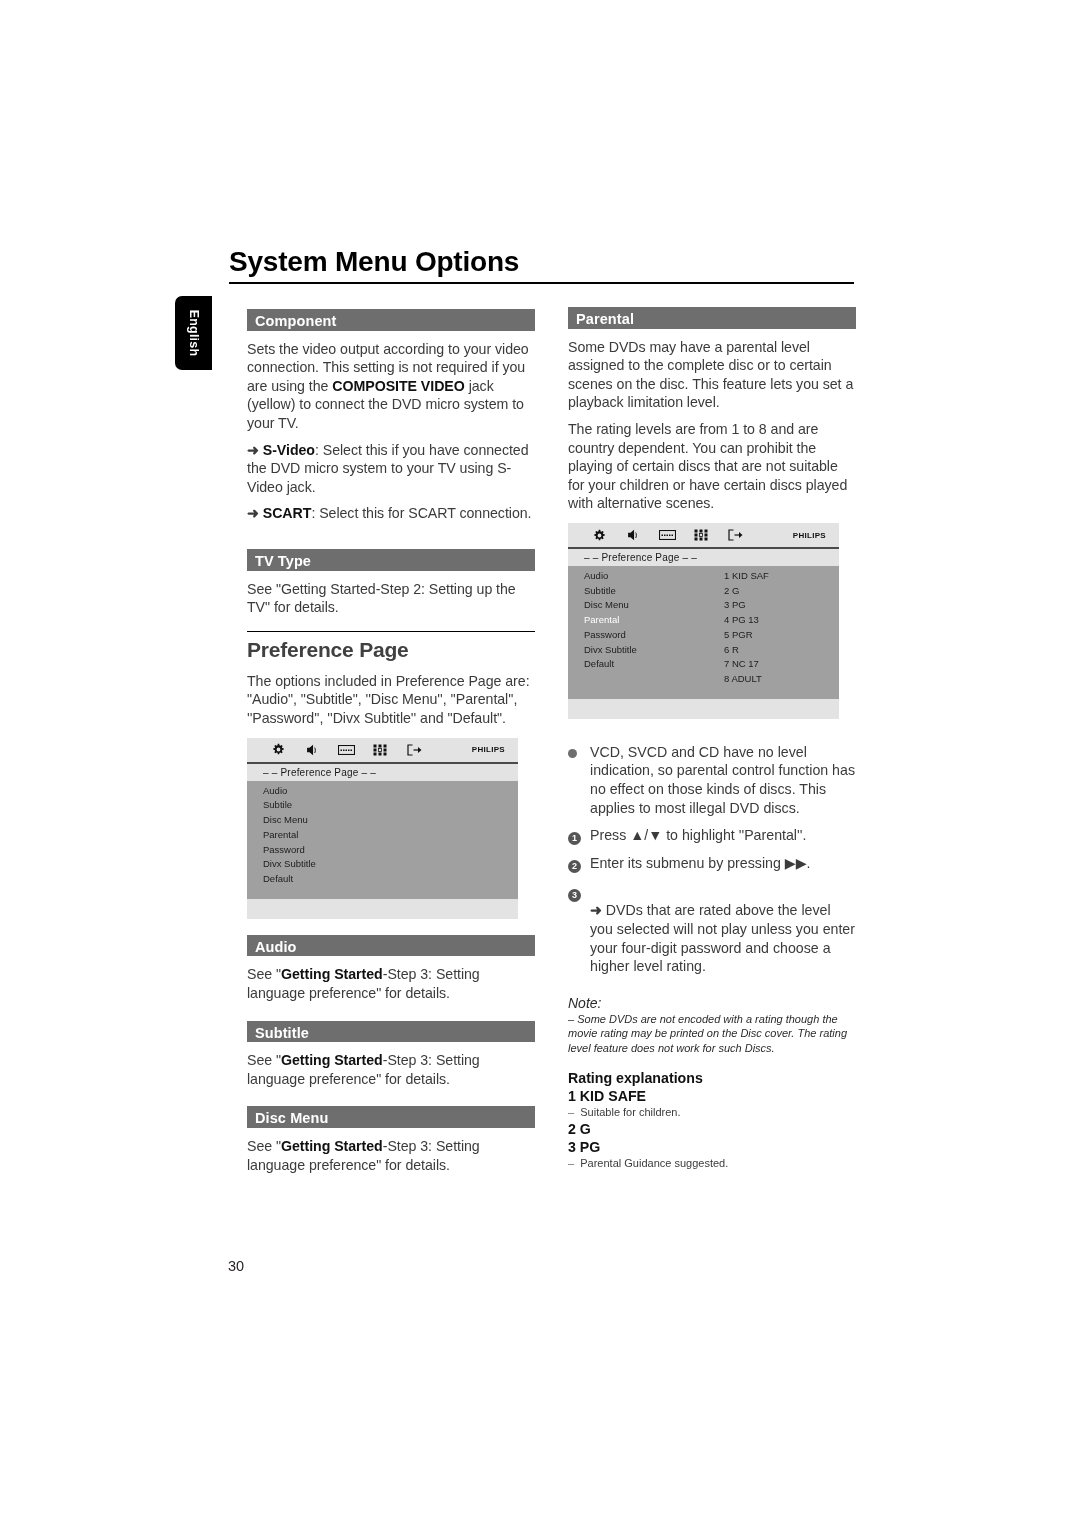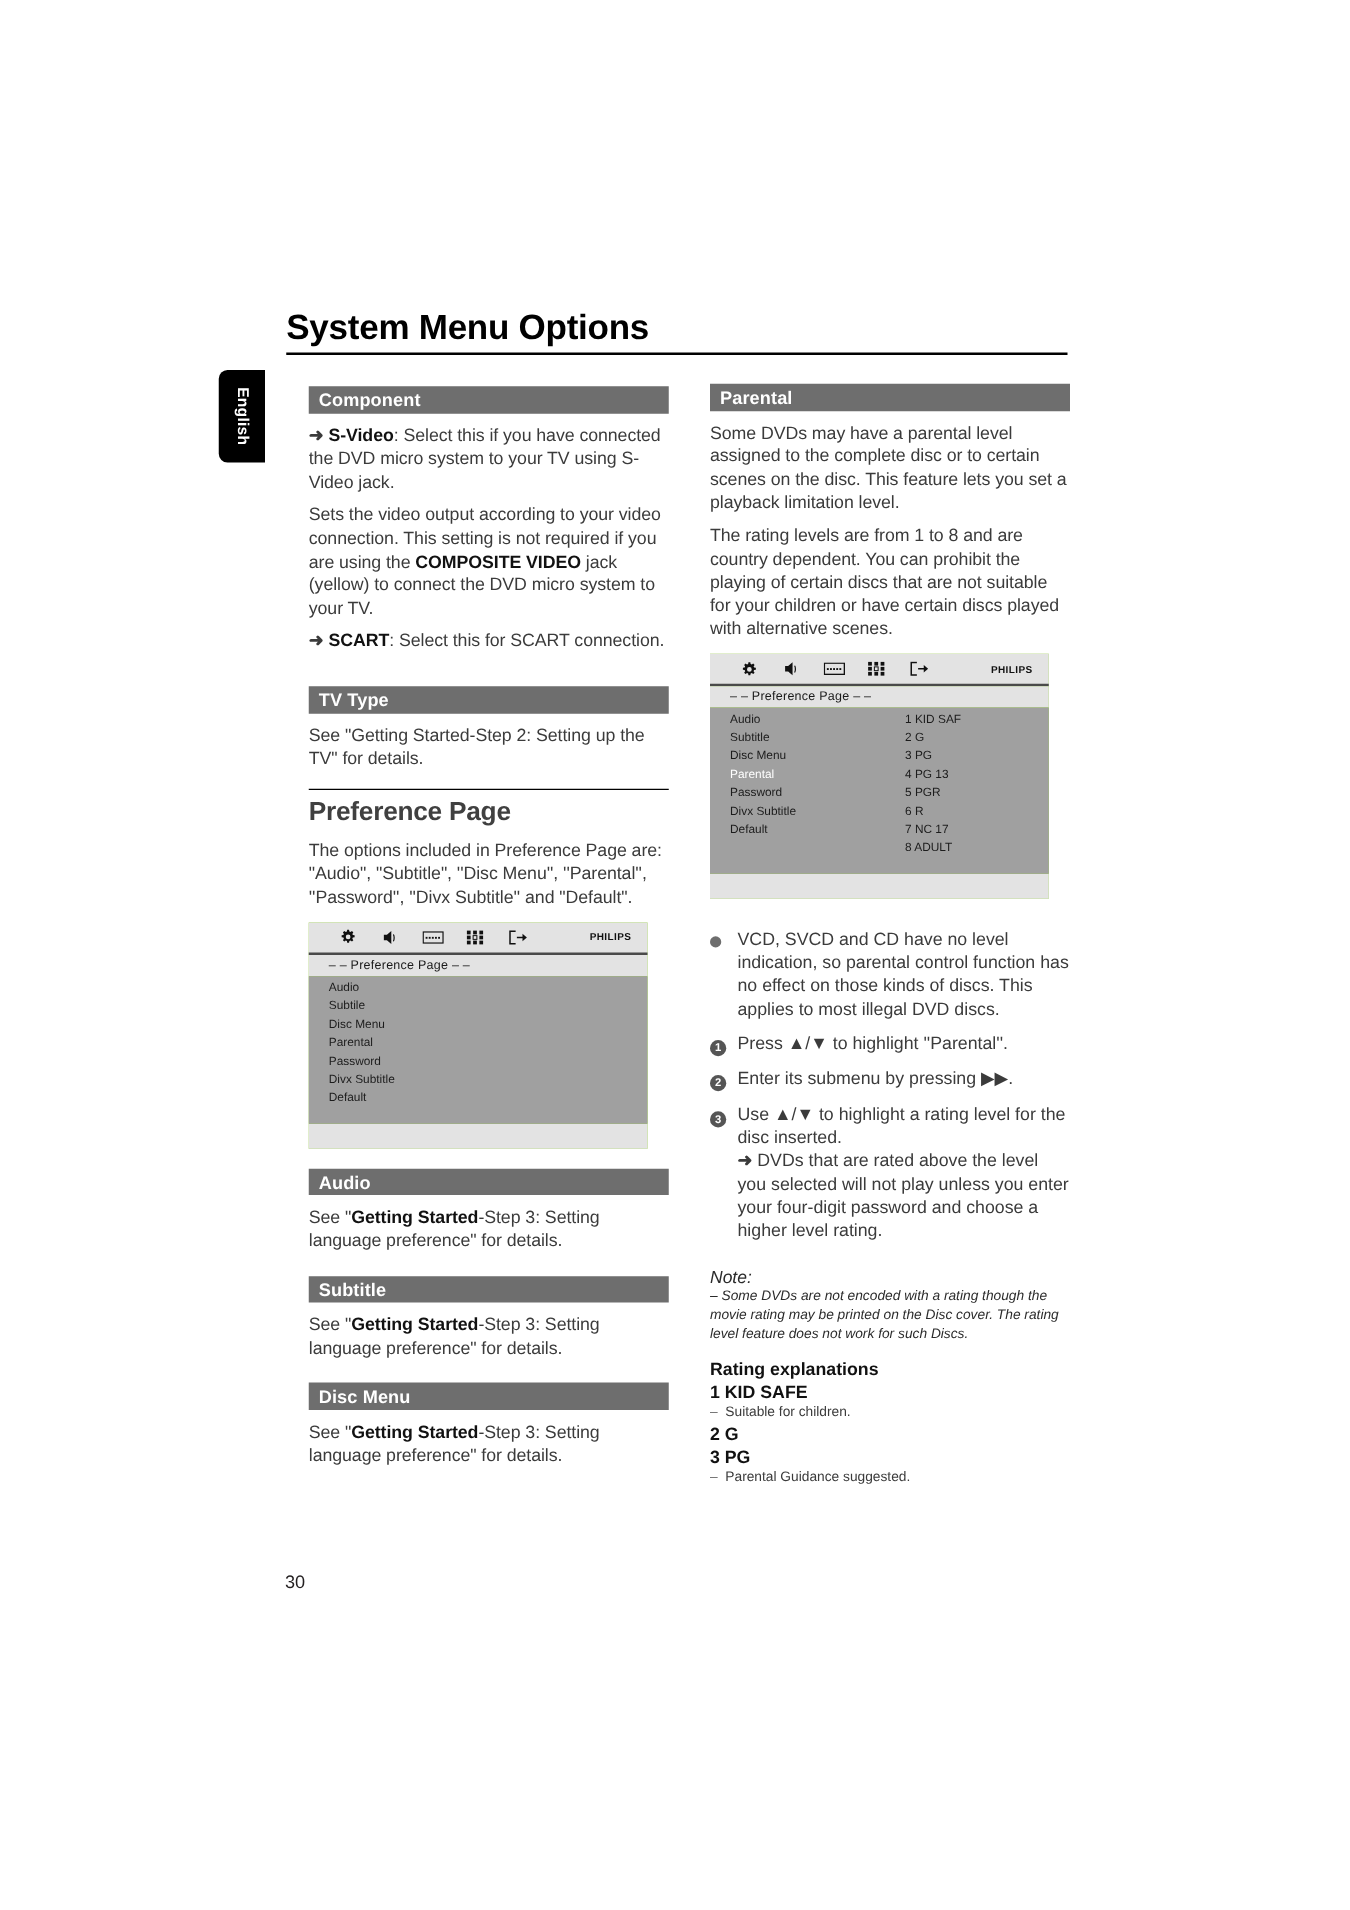--- a/index.html
+++ b/index.html
@@ -110,21 +110,21 @@
     font-weight: bold;
     color: #404040;
     margin: 0 0 10px 0;
     letter-spacing: -0.2px;
   }
   .arrow { font-weight: bold; }
 
   
   .osd {
     width: 271px;
-    background: #84cc16;
+    background: #ec4899;
     margin: 10px 0 6px 0;
     border: 0;
     font-family: "Liberation Sans", sans-serif;
   }
   .osd-right { width: 271px; }
   .osd-iconbar {
     height: 26px;
     display: flex;
     align-items: center;
     padding: 0 10px 0 14px;
@@ -269,22 +269,22 @@
     <div class="title-rule"></div>
   </div>
 
   <div class="lang-tab">
     <span>English</span>
   </div>
 
   <div class="col col-left">
 
     <div class="sec-head">Component</div>
+    <p class="body"><span>Sets the video output according to your video connection. This setting is not required if you are using the </span><b>COMPOSITE VIDEO</b><span> jack (yellow) to connect the DVD micro system to your TV.</span></p>
     <p class="body"><span class="arrow">➜</span> <b>S-Video</b><span>: Select this if you have connected the DVD micro system to your TV using S-Video jack.</span></p>
-    <p class="body"><span>Sets the video output according to your video connection. This setting is not required if you are using the </span><b>COMPOSITE VIDEO</b><span> jack (yellow) to connect the DVD micro system to your TV.</span></p>
     <p class="body"><span class="arrow">➜</span> <b>SCART</b><span>: Select this for SCART connection.</span></p>
 
     <div class="gap-md"></div>
 
     <div class="sec-head">TV Type</div>
     <p class="body">See "Getting Started-Step 2: Setting up the TV" for details.</p>
 
     <div class="sub-rule"></div>
     <h2 class="sub-head">Preference Page</h2>
     <p class="body">The options included in Preference Page are: "Audio", "Subtitle", ''Disc Menu'', ''Parental'', ''Password'', ''Divx Subtitle'' and "Default".</p>
@@ -485,21 +485,21 @@
       <div class="bullet-mark"><span class="numcircle">1</span></div>
       <div class="bullet-text">Press ▲/▼  to highlight ''Parental''.</div>
     </div>
     <div class="bullet-row">
       <div class="bullet-mark"><span class="numcircle">2</span></div>
       <div class="bullet-text">Enter its submenu by pressing ▶▶.</div>
     </div>
     <div class="bullet-row">
       <div class="bullet-mark"><span class="numcircle">3</span></div>
       <div class="bullet-text">
-        <span>Use ▲/▼  to highlight a rating level for the disc inserted.</span><br>
+        <br>
         <span class="arrow">➜</span><span> DVDs that are rated above the level you selected will not play unless you enter your four-digit password and choose a higher level rating.</span>
       </div>
     </div>
 
     <div class="gap-sm"></div>
 
     <div class="note-label">Note:</div>
     <p class="note"><span>–</span><span> Some DVDs are not encoded with a rating though the movie rating may be printed on the Disc cover. The rating level feature does not work for such Discs.</span></p>
 
     <div class="rating-title">Rating explanations</div>

